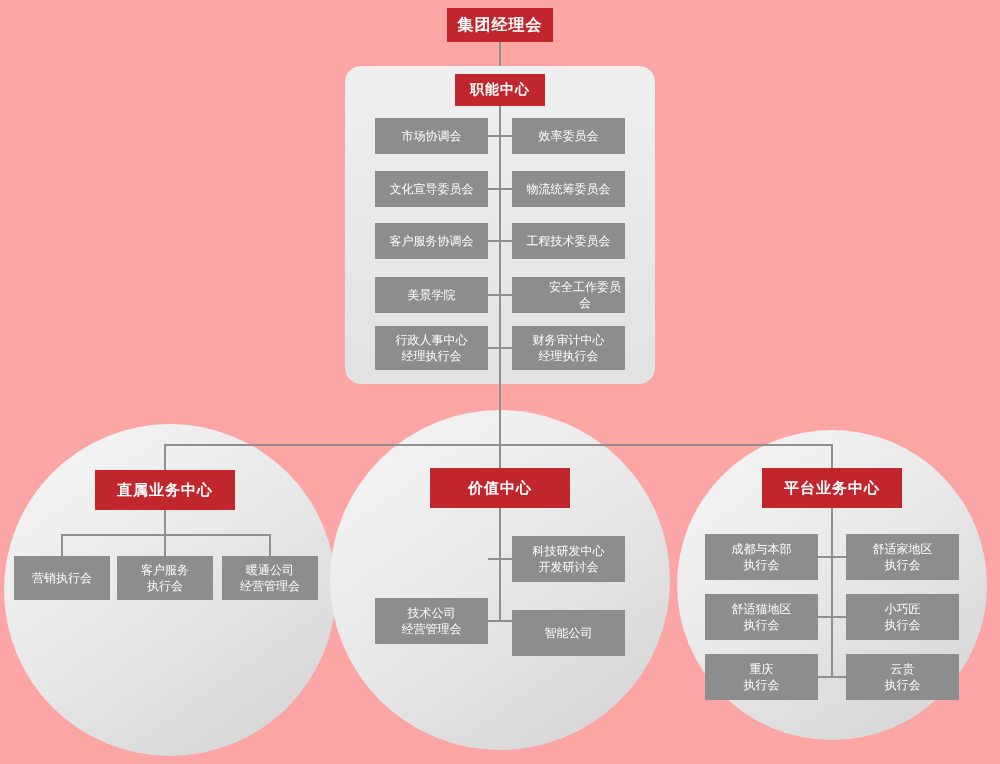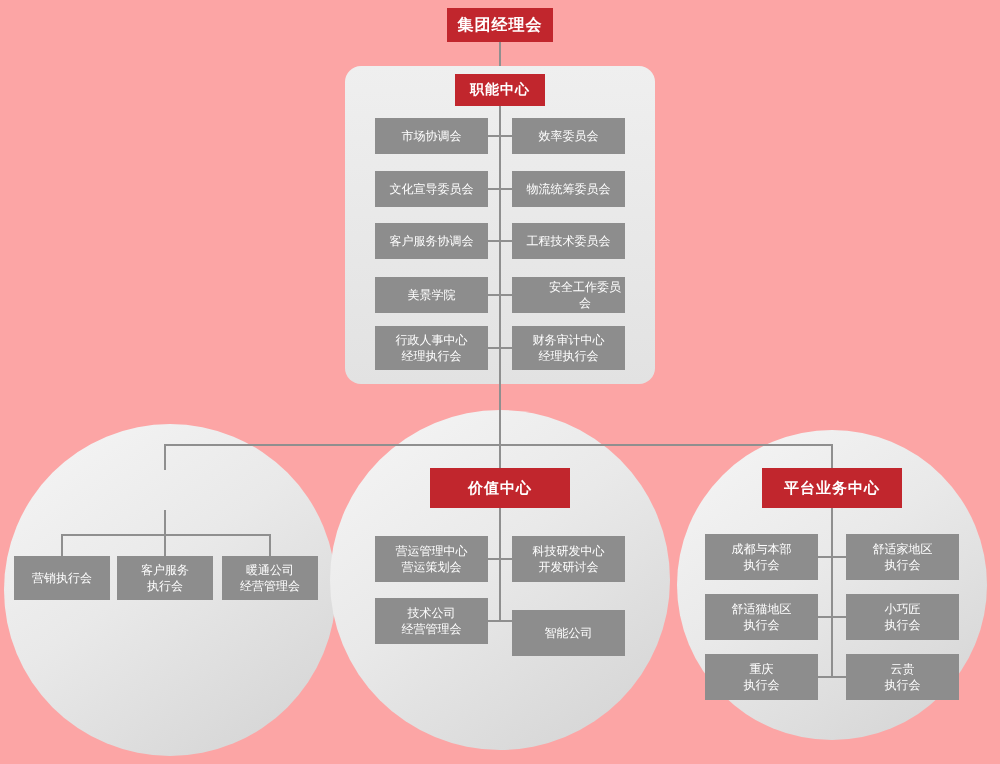--- a/index.html
+++ b/index.html
@@ -73,29 +73,28 @@
   <div class="node gray" style="left:375px;top:326px;width:113px;height:44px;">行政人事中心
 经理执行会</div>
 
   <div class="node gray" style="left:512px;top:118px;width:113px;height:36px;">效率委员会</div>
   <div class="node gray" style="left:512px;top:171px;width:113px;height:36px;">物流统筹委员会</div>
   <div class="node gray" style="left:512px;top:223px;width:113px;height:36px;">工程技术委员会</div>
   <div class="node gray" style="left:512px;top:277px;width:113px;height:36px;padding-left:33px;">安全工作委员会</div>
   <div class="node gray" style="left:512px;top:326px;width:113px;height:44px;">财务审计中心
 经理执行会</div>
 
+  <div class="node red" style="left:95px;top:470px;width:140px;height:40px;">直属业务中心</div>
   <div class="node gray" style="left:14px;top:556px;width:96px;height:44px;">营销执行会</div>
   <div class="node gray" style="left:117px;top:556px;width:96px;height:44px;">客户服务
 执行会</div>
   <div class="node gray" style="left:222px;top:556px;width:96px;height:44px;">暖通公司
 经营管理会</div>
 
   <div class="node red" style="left:430px;top:468px;width:140px;height:40px;">价值中心</div>
-  <div class="node gray" style="left:375px;top:536px;width:113px;height:46px;">营运管理中心
-营运策划会</div>
   <div class="node gray" style="left:512px;top:536px;width:113px;height:46px;">科技研发中心
 开发研讨会</div>
   <div class="node gray" style="left:375px;top:598px;width:113px;height:46px;">技术公司
 经营管理会</div>
   <div class="node gray" style="left:512px;top:598px;width:113px;height:46px;margin-top:12px;">智能公司</div>
 
   <div class="node red" style="left:762px;top:468px;width:140px;height:40px;">平台业务中心</div>
   <div class="node gray" style="left:705px;top:534px;width:113px;height:46px;">成都与本部
 执行会</div>
   <div class="node gray" style="left:846px;top:534px;width:113px;height:46px;">舒适家地区

